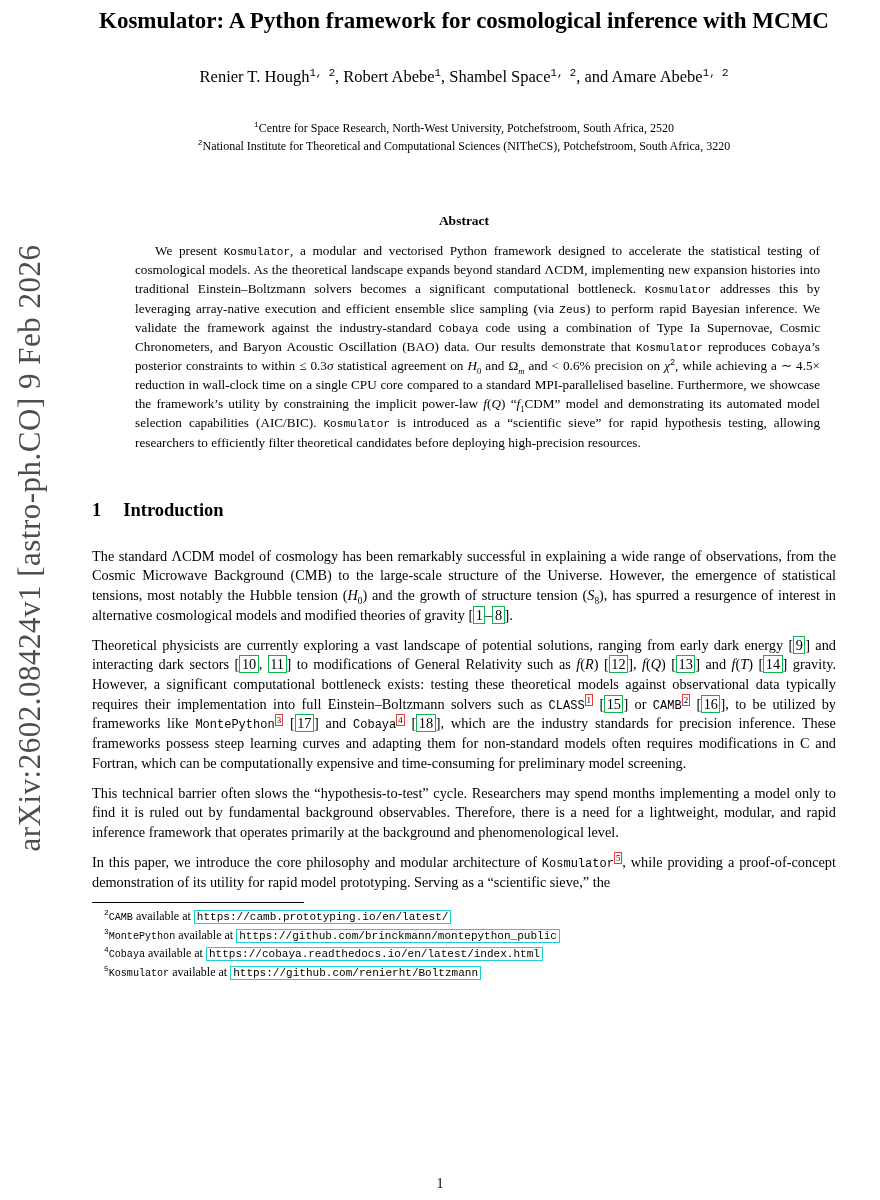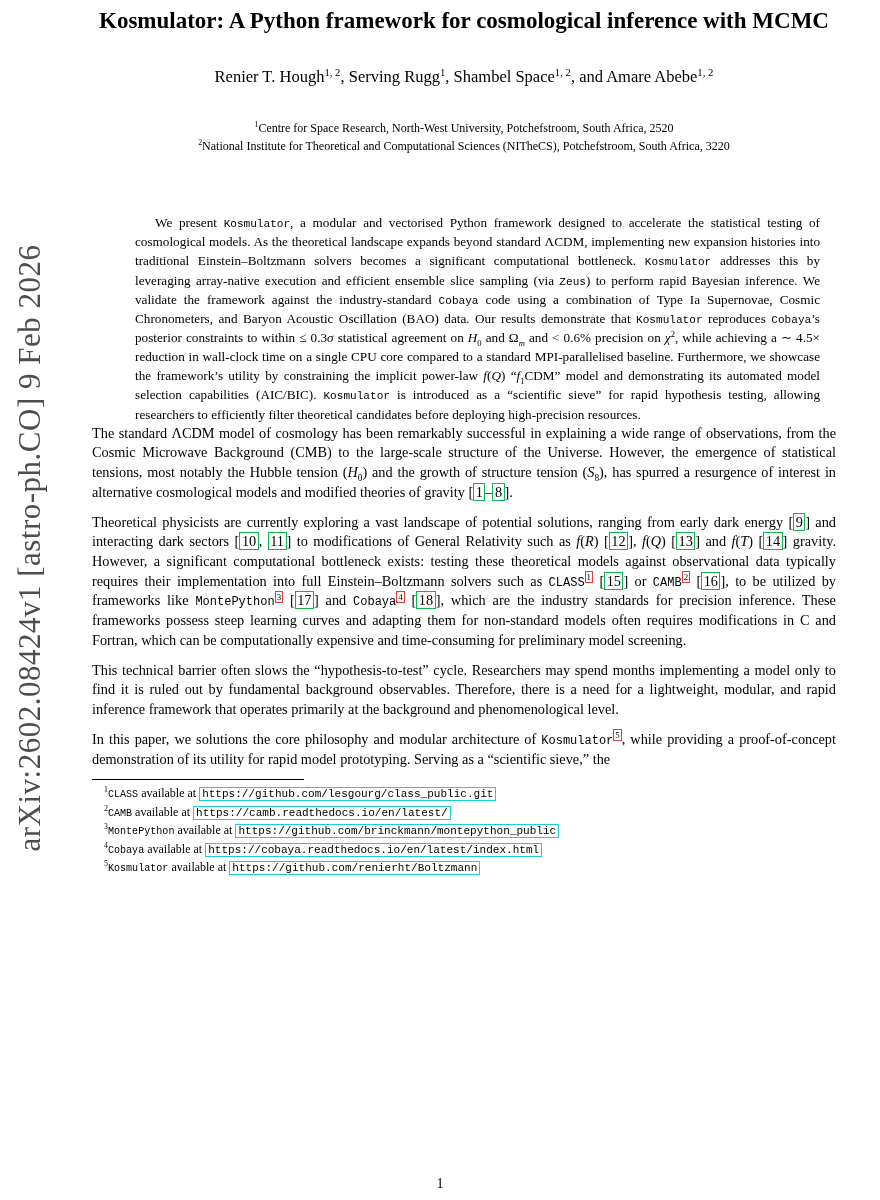--- a/index.html
+++ b/index.html
@@ -39,60 +39,61 @@
 
   .footnote-rule { width:212px; border-top:1px solid #000; margin-top:8px; }
   .footnotes { font-size:12px; line-height:1.5; margin-top:4px; }
   .footnote  { margin-left:12px; }
 
   .page-number { position:absolute; bottom:8px; left:0; width:880px; text-align:center; font-size:14px; }
 
   
   .tt  { font-family:"Liberation Mono", monospace; font-size:0.84em; }
   .i   { font-style:italic; }
-  .sup { vertical-align:super; font-size:0.65em; line-height:0; }
+  .sup { vertical-align:super; font-size:0.65em; line-height:0;font-family:Liberation Mono, monospace; }
   .sub { vertical-align:sub;   font-size:0.65em; line-height:0; }
   .fn  { vertical-align:super; font-size:0.62em; line-height:0;
          border:1px solid #e23c3c; padding:0 1px; }
   .cite { border:1px solid #10b34f; padding:0 1.5px; }
   .url  { font-family:"Liberation Mono", monospace; font-size:0.92em;
           border:1.6px solid #1ad1d1; padding:0 2px; }
 </style>
 </head>
 <body>
 
 <div class="page">
 
   <div class="arxiv-stamp">arXiv:2602.08424v1 [astro-ph.CO] 9 Feb 2026</div>
 
   <div class="content">
 
     <h1 class="title">Kosmulator: A Python framework for cosmological inference with MCMC</h1>
 
-    <div class="authors"><span>Renier T. Hough</span><span class="sup">1, 2</span><span>, Serving Rugg</span><span class="sup">1</span><span>, Shambel Space</span><span class="sup">1, 2</span><span>, and Amare Abebe</span><span class="sup">1, 2</span></div>
+    <div class="authors"><span>Renier T. Hough</span><span class="sup">1, 2</span><span>, Robert Abebe</span><span class="sup">1</span><span>, Shambel Space</span><span class="sup">1, 2</span><span>, and Amare Abebe</span><span class="sup">1, 2</span></div>
 
     <div class="affils">
       <div><span class="sup">1</span><span>Centre for Space Research, North-West University, Potchefstroom, South Africa, 2520</span></div>
       <div><span class="sup">2</span><span>National Institute for Theoretical and Computational Sciences (NITheCS), Potchefstroom, South Africa, 3220</span></div>
     </div>
 
     <div class="abstract">
+      <div class="abstract-heading">Abstract</div>
       <p class="abstract-body"><span>We present </span><span class="tt">Kosmulator</span><span>, a modular and vectorised Python framework designed to accelerate the statistical testing of cosmological models. As the theoretical landscape expands beyond standard ΛCDM, implementing new expansion histories into traditional Einstein–Boltzmann solvers becomes a significant computational bottleneck. </span><span class="tt">Kosmulator</span><span> addresses this by leveraging array-native execution and efficient ensemble slice sampling (via </span><span class="tt">Zeus</span><span>) to perform rapid Bayesian inference. We validate the framework against the industry-standard </span><span class="tt">Cobaya</span><span> code using a combination of Type Ia Supernovae, Cosmic Chronometers, and Baryon Acoustic Oscillation (BAO) data. Our results demonstrate that </span><span class="tt">Kosmulator</span><span> reproduces </span><span class="tt">Cobaya</span><span>’s posterior constraints to within ≤ 0.3</span><span class="i">σ</span><span> statistical agreement on </span><span class="i">H</span><span class="sub">0</span><span> and Ω</span><span class="sub i">m</span><span> and &lt; 0.6% precision on </span><span class="i">χ</span><span class="sup">2</span><span>, while achieving a ∼ 4.5× reduction in wall-clock time on a single CPU core compared to a standard MPI-parallelised baseline. Furthermore, we showcase the framework’s utility by constraining the implicit power-law </span><span class="i">f</span><span>(</span><span class="i">Q</span><span>) “</span><span class="i">f</span><span class="sub">1</span><span>CDM” model and demonstrating its automated model selection capabilities (AIC/BIC). </span><span class="tt">Kosmulator</span><span> is introduced as a “scientific sieve” for rapid hypothesis testing, allowing researchers to efficiently filter theoretical candidates before deploying high-precision resources.</span></p>
     </div>
 
+    <h2 class="section"><span>1</span><span class="sec-title">Introduction</span></h2>
 
     <p class="body-par"><span>The standard ΛCDM model of cosmology has been remarkably successful in explaining a wide range of observations, from the Cosmic Microwave Background (CMB) to the large-scale structure of the Universe. However, the emergence of statistical tensions, most notably the Hubble tension (</span><span class="i">H</span><span class="sub">0</span><span>) and the growth of structure tension (</span><span class="i">S</span><span class="sub">8</span><span>), has spurred a resurgence of interest in alternative cosmological models and modified theories of gravity [</span><span class="cite">1</span><span>–</span><span class="cite">8</span><span>].</span></p>
     <p class="body-par"><span>Theoretical physicists are currently exploring a vast landscape of potential solutions, ranging from early dark energy [</span><span class="cite">9</span><span>] and interacting dark sectors [</span><span class="cite">10</span><span>, </span><span class="cite">11</span><span>] to modifications of General Relativity such as </span><span class="i">f</span><span>(</span><span class="i">R</span><span>) [</span><span class="cite">12</span><span>], </span><span class="i">f</span><span>(</span><span class="i">Q</span><span>) [</span><span class="cite">13</span><span>] and </span><span class="i">f</span><span>(</span><span class="i">T</span><span>) [</span><span class="cite">14</span><span>] gravity. However, a significant computational bottleneck exists: testing these theoretical models against observational data typically requires their implementation into full Einstein–Boltzmann solvers such as </span><span class="tt">CLASS</span><span class="fn">1</span><span> [</span><span class="cite">15</span><span>] or </span><span class="tt">CAMB</span><span class="fn">2</span><span> [</span><span class="cite">16</span><span>], to be utilized by frameworks like </span><span class="tt">MontePython</span><span class="fn">3</span><span> [</span><span class="cite">17</span><span>] and </span><span class="tt">Cobaya</span><span class="fn">4</span><span> [</span><span class="cite">18</span><span>], which are the industry standards for precision inference. These frameworks possess steep learning curves and adapting them for non-standard models often requires modifications in C and Fortran, which can be computationally expensive and time-consuming for preliminary model screening.</span></p>
     <p class="body-par"><span>This technical barrier often slows the “hypothesis-to-test” cycle. Researchers may spend months implementing a model only to find it is ruled out by fundamental background observables. Therefore, there is a need for a lightweight, modular, and rapid inference framework that operates primarily at the background and phenomenological level.</span></p>
-    <p class="body-par"><span>In this paper, we solutions the core philosophy and modular architecture of </span><span class="tt">Kosmulator</span><span class="fn">5</span><span>, while providing a proof-of-concept demonstration of its utility for rapid model prototyping. Serving as a “scientific sieve,” the</span></p>
+    <p class="body-par"><span>In this paper, we introduce the core philosophy and modular architecture of </span><span class="tt">Kosmulator</span><span class="fn">5</span><span>, while providing a proof-of-concept demonstration of its utility for rapid model prototyping. Serving as a “scientific sieve,” the</span></p>
 
     <div class="footnote-rule"></div>
     <div class="footnotes">
-      <div class="footnote"><span class="sup">1</span><span class="tt">CLASS</span><span> available at </span><span class="url">https://github.com/lesgourg/class_public.git</span></div>
-      <div class="footnote"><span class="sup">2</span><span class="tt">CAMB</span><span> available at </span><span class="url">https://camb.readthedocs.io/en/latest/</span></div>
+      <div class="footnote"><span class="sup">2</span><span class="tt">CAMB</span><span> available at </span><span class="url">https://camb.prototyping.io/en/latest/</span></div>
       <div class="footnote"><span class="sup">3</span><span class="tt">MontePython</span><span> available at </span><span class="url">https://github.com/brinckmann/montepython_public</span></div>
       <div class="footnote"><span class="sup">4</span><span class="tt">Cobaya</span><span> available at </span><span class="url">https://cobaya.readthedocs.io/en/latest/index.html</span></div>
       <div class="footnote"><span class="sup">5</span><span class="tt">Kosmulator</span><span> available at </span><span class="url">https://github.com/renierht/Boltzmann</span></div>
     </div>
 
   </div>
 
   <div class="page-number">1</div>
 
 </div>

